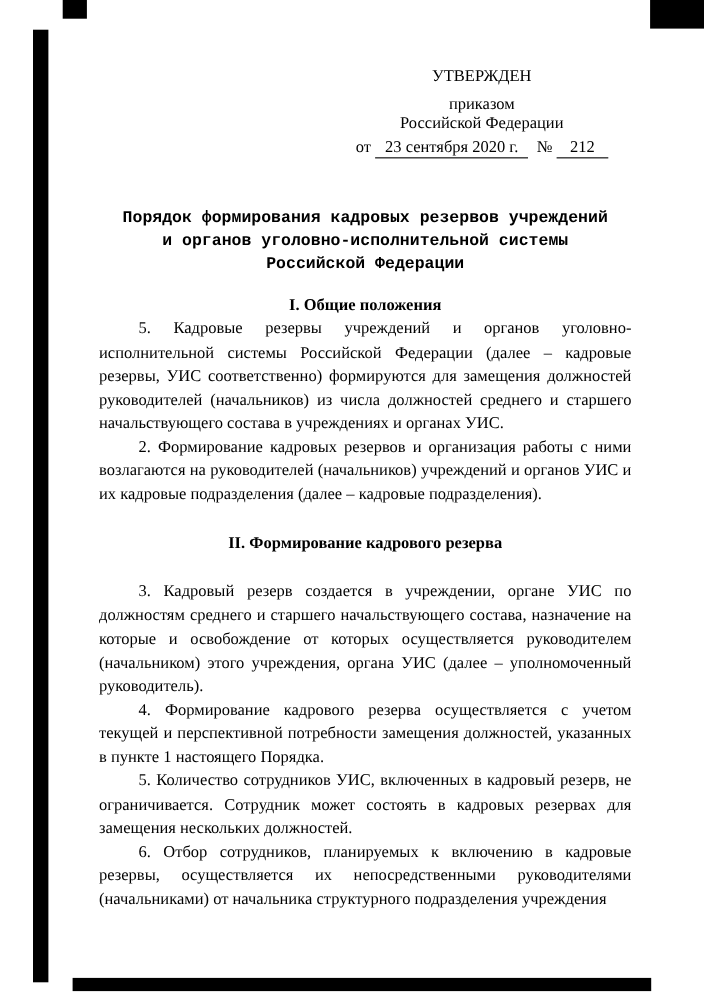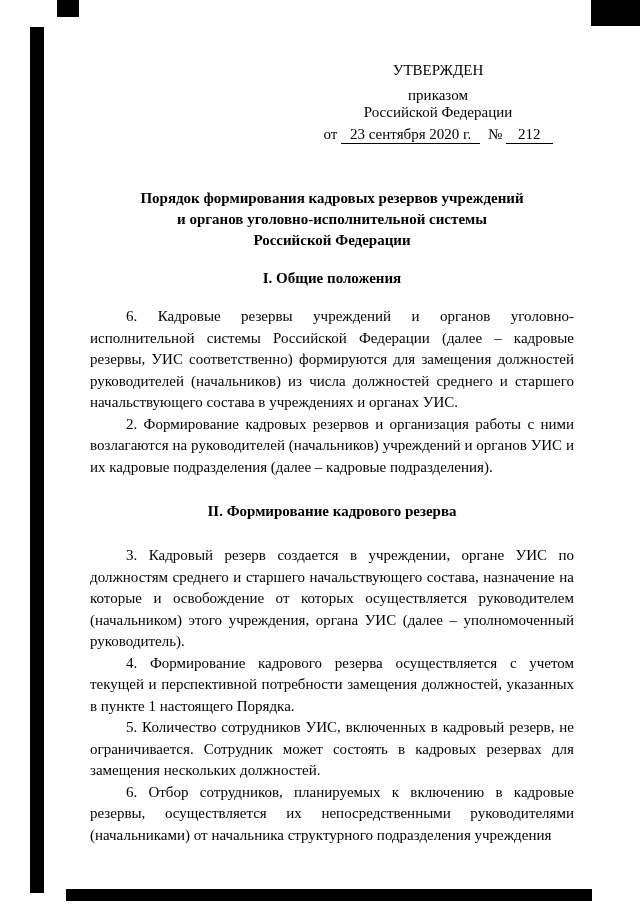--- a/index.html
+++ b/index.html
@@ -54,31 +54,32 @@
   .u-num  { padding: 0 12px; }
   .nsign  { margin-left: 4px; }
 
   
   .doc-title {
     margin-top: 44px;
     text-align: center;
     font-weight: bold;
     font-size: 15px;
     line-height: 21px;
+    font-family: Liberation Mono, monospace;
   }
 
   
   .sec-heading {
     margin: 0;
     text-align: center;
     font-weight: bold;
     font-size: 15px;
     line-height: 21px;
   }
-  .sec-heading-1 { margin-top: 17px; margin-bottom: 17px; }
+  .sec-heading-1 { margin-top: 17px; }
   .sec-heading-2 { margin-top: 23px; margin-bottom: 23px; }
 
   
   .para {
     margin: 0;
     font-size: 15px;
     line-height: 21.5px;
     text-align: justify;
     text-indent: 36px;
   }
@@ -108,21 +109,21 @@
     </div>
 
     <div class="doc-title">
       <div>Порядок формирования кадровых резервов учреждений</div>
       <div>и органов уголовно-исполнительной системы</div>
       <div>Российской Федерации</div>
     </div>
 
     <div class="sec-heading sec-heading-1">I. Общие положения</div>
 
-    <p class="para">6. Кадровые резервы учреждений и органов уголовно-исполнительной системы Российской Федерации (далее – кадровые резервы, УИС соответственно) формируются для замещения должностей руководителей (начальников) из числа должностей среднего и старшего начальствующего состава в учреждениях и органах УИС.</p>
+    <p class="para">5. Кадровые резервы учреждений и органов уголовно-исполнительной системы Российской Федерации (далее – кадровые резервы, УИС соответственно) формируются для замещения должностей руководителей (начальников) из числа должностей среднего и старшего начальствующего состава в учреждениях и органах УИС.</p>
     <p class="para">2. Формирование кадровых резервов и организация работы с ними возлагаются на руководителей (начальников) учреждений и органов УИС и их кадровые подразделения (далее – кадровые подразделения).</p>
 
     <div class="sec-heading sec-heading-2">II. Формирование кадрового резерва</div>
 
     <p class="para">3. Кадровый резерв создается в учреждении, органе УИС по должностям среднего и старшего начальствующего состава, назначение на которые и освобождение от которых осуществляется руководителем (начальником) этого учреждения, органа УИС (далее – уполномоченный руководитель).</p>
     <p class="para">4. Формирование кадрового резерва осуществляется с учетом текущей и перспективной потребности замещения должностей, указанных в пункте 1 настоящего Порядка.</p>
     <p class="para">5. Количество сотрудников УИС, включенных в кадровый резерв, не ограничивается. Сотрудник может состоять в кадровых резервах для замещения нескольких должностей.</p>
     <p class="para">6. Отбор сотрудников, планируемых к включению в кадровые резервы, осуществляется их непосредственными руководителями (начальниками) от начальника структурного подразделения учреждения</p>
 
   </div>

